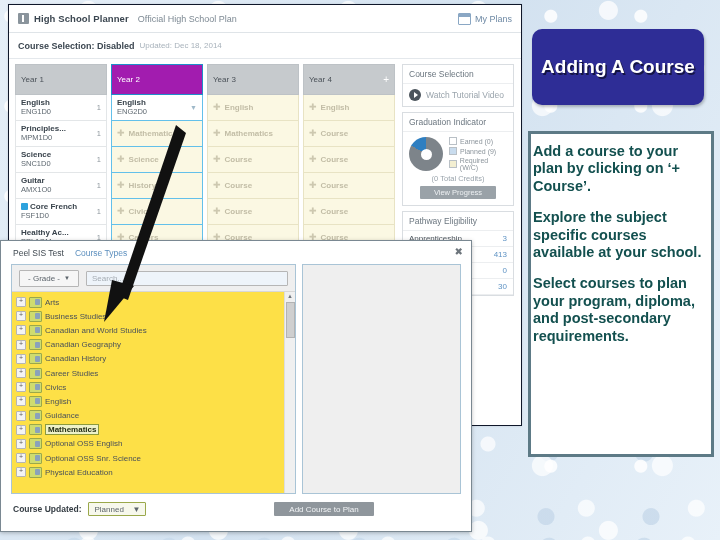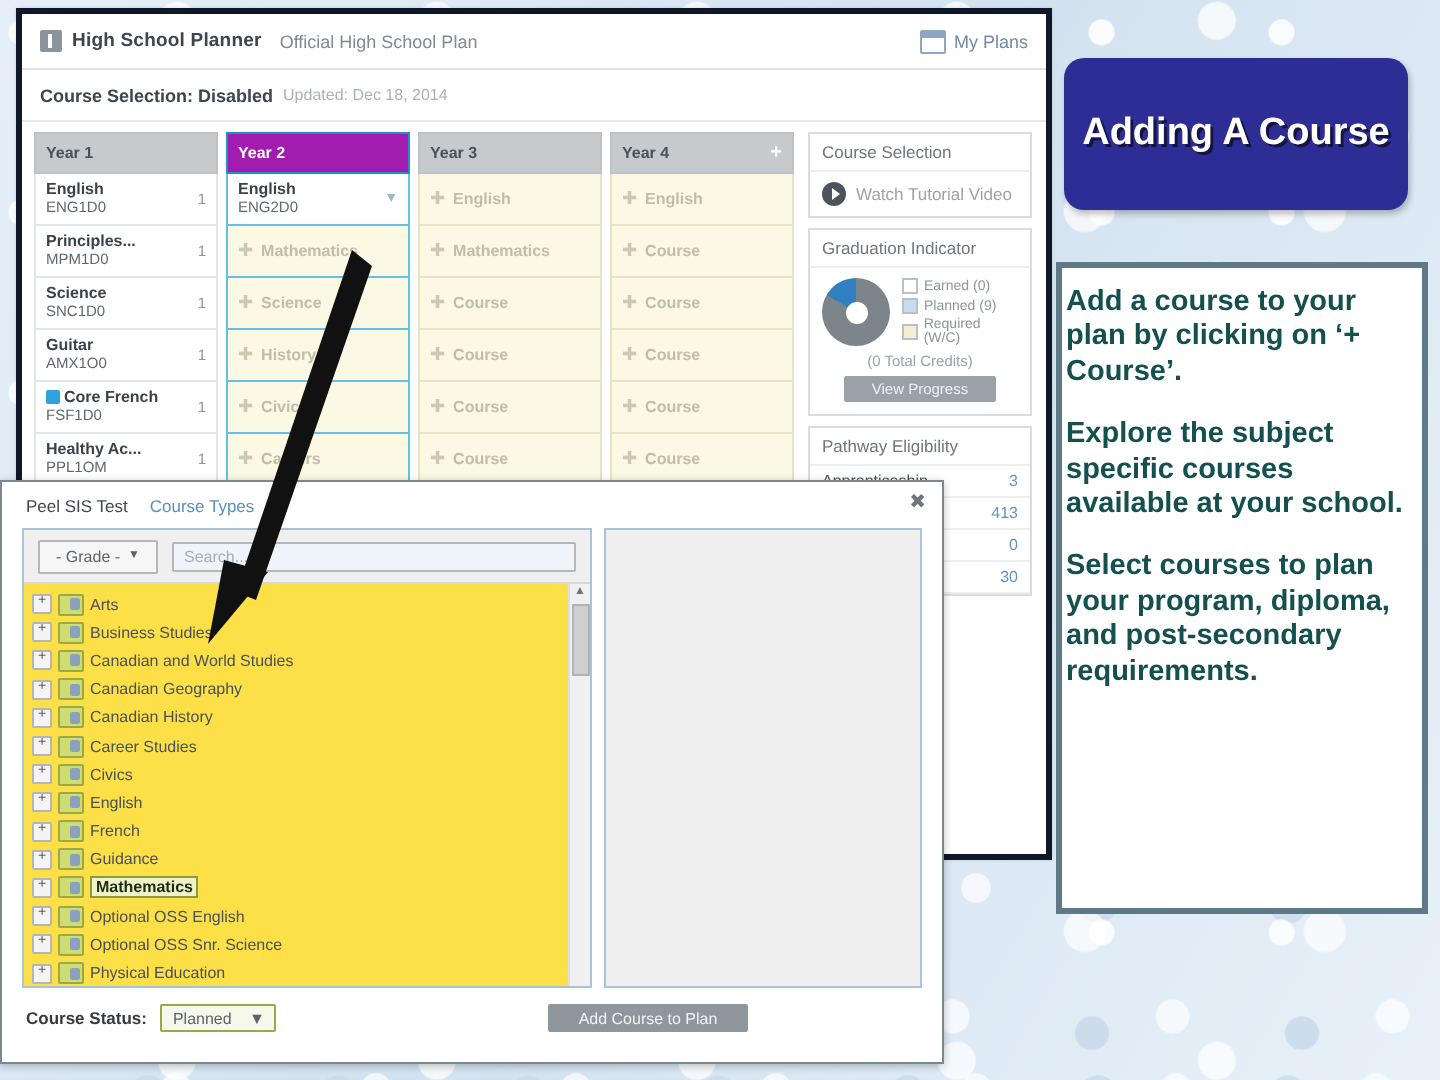--- a/index.html
+++ b/index.html
@@ -21,21 +21,21 @@
       radial-gradient(circle at 52% 88%, rgba(255,255,255,.7) 0 10px, rgba(255,255,255,0) 11px),
       radial-gradient(circle at 78% 76%, rgba(200,218,235,.8) 0 9px, rgba(200,218,235,0) 10px),
       radial-gradient(circle at 20% 92%, rgba(198,216,234,.8) 0 8px, rgba(198,216,234,0) 9px),
       linear-gradient(120deg,#e6eff8 0%,#d3e2f0 50%,#e8f1f9 100%);
     background-size:90px 90px,110px 110px,130px 130px,100px 100px,120px 120px,95px 95px,105px 105px,100% 100%;
   }
 
   
   #app{
     position:absolute;left:8px;top:4px;width:512px;height:420px;
-    background:#ffffff;border:3px solid #0f172a;
+    background:#ffffff;border:1px solid #0f172a;
     box-shadow:0 0 2px rgba(0,0,0,.12);
     overflow:hidden;
   }
   .app-header{
     height:27px;display:flex;align-items:center;
     border-bottom:1px solid #dfe4e8;padding:0 9px;background:#fff;
   }
   .brand-mark{
     width:11px;height:11px;background:#8a949c;margin-right:5px;border-radius:1px;
     display:inline-block;position:relative;flex:0 0 auto;
@@ -54,22 +54,22 @@
     height:25px;display:flex;align-items:center;padding:0 9px;
     border-bottom:1px solid #e4e8ec;background:#fff;
   }
   .subheader .t1{font-size:9px;font-weight:bold;color:#3b4650;}
   .subheader .t2{font-size:8px;color:#a8b2bb;margin-left:5px;}
 
   
   .planner{display:flex;padding:5px 6px 0 6px;gap:4px;align-items:flex-start;}
   .year-col{width:92px;flex:0 0 92px;}
   .col-head{
-    height:21px;background:#c6cacd;color:#4a5158;font-size:8px;
-    display:flex;align-items:center;padding:0 5px;font-weight:bold;
+    height:31px;background:#c6cacd;color:#4a5158;font-size:8px;
+    display:flex;align-items:center;padding:0 5px;font-weight:normal;
     border:1px solid #bdc2c6;box-sizing:border-box;
   }
   .col-head.active{background:#a21caf;color:#fff;border-color:#1f8fc9;}
   .col-head .plus{margin-left:auto;color:#fff;font-size:10px;line-height:1;}
   .col-head.grey .plus{color:#fff;}
 
   .slot{
     height:26px;border:1px solid #e3e6e8;border-top:none;box-sizing:border-box;
     background:#fff;display:flex;align-items:center;padding:0 5px;position:relative;
   }
@@ -477,25 +477,20 @@
               <span class="tlabel">Civics</span>
             </div>
             <div class="tnode">
               <span class="texp">+</span>
               <span class="tfolder"></span>
               <span class="tlabel">English</span>
             </div>
             <div class="tnode">
               <span class="texp">+</span>
               <span class="tfolder"></span>
-              <span class="tlabel">French</span>
-            </div>
-            <div class="tnode">
-              <span class="texp">+</span>
-              <span class="tfolder"></span>
               <span class="tlabel">Guidance</span>
             </div>
             <div class="tnode">
               <span class="texp">+</span>
               <span class="tfolder"></span>
               <span class="tlabel sel">Mathematics</span>
             </div>
             <div class="tnode">
               <span class="texp">+</span>
               <span class="tfolder"></span>
@@ -516,21 +511,21 @@
           <span class="arw">▲</span>
           <div class="thumb"></div>
           <div class="track"></div>
         </div>
       </div>
     </div>
     <div class="right-pane"></div>
   </div>
 
   <div class="modal-foot">
-    <span class="cs-label">Course Status:</span>
+    <span class="cs-label">Course Updated:</span>
     <div class="cs-sel">
       <span>Planned</span>
       <span class="car">▼</span>
     </div>
     <div class="addbtn">Add Course to Plan</div>
   </div>
 </div>
 
 <svg id="arrow" viewBox="0 0 720 540">
   <g>

